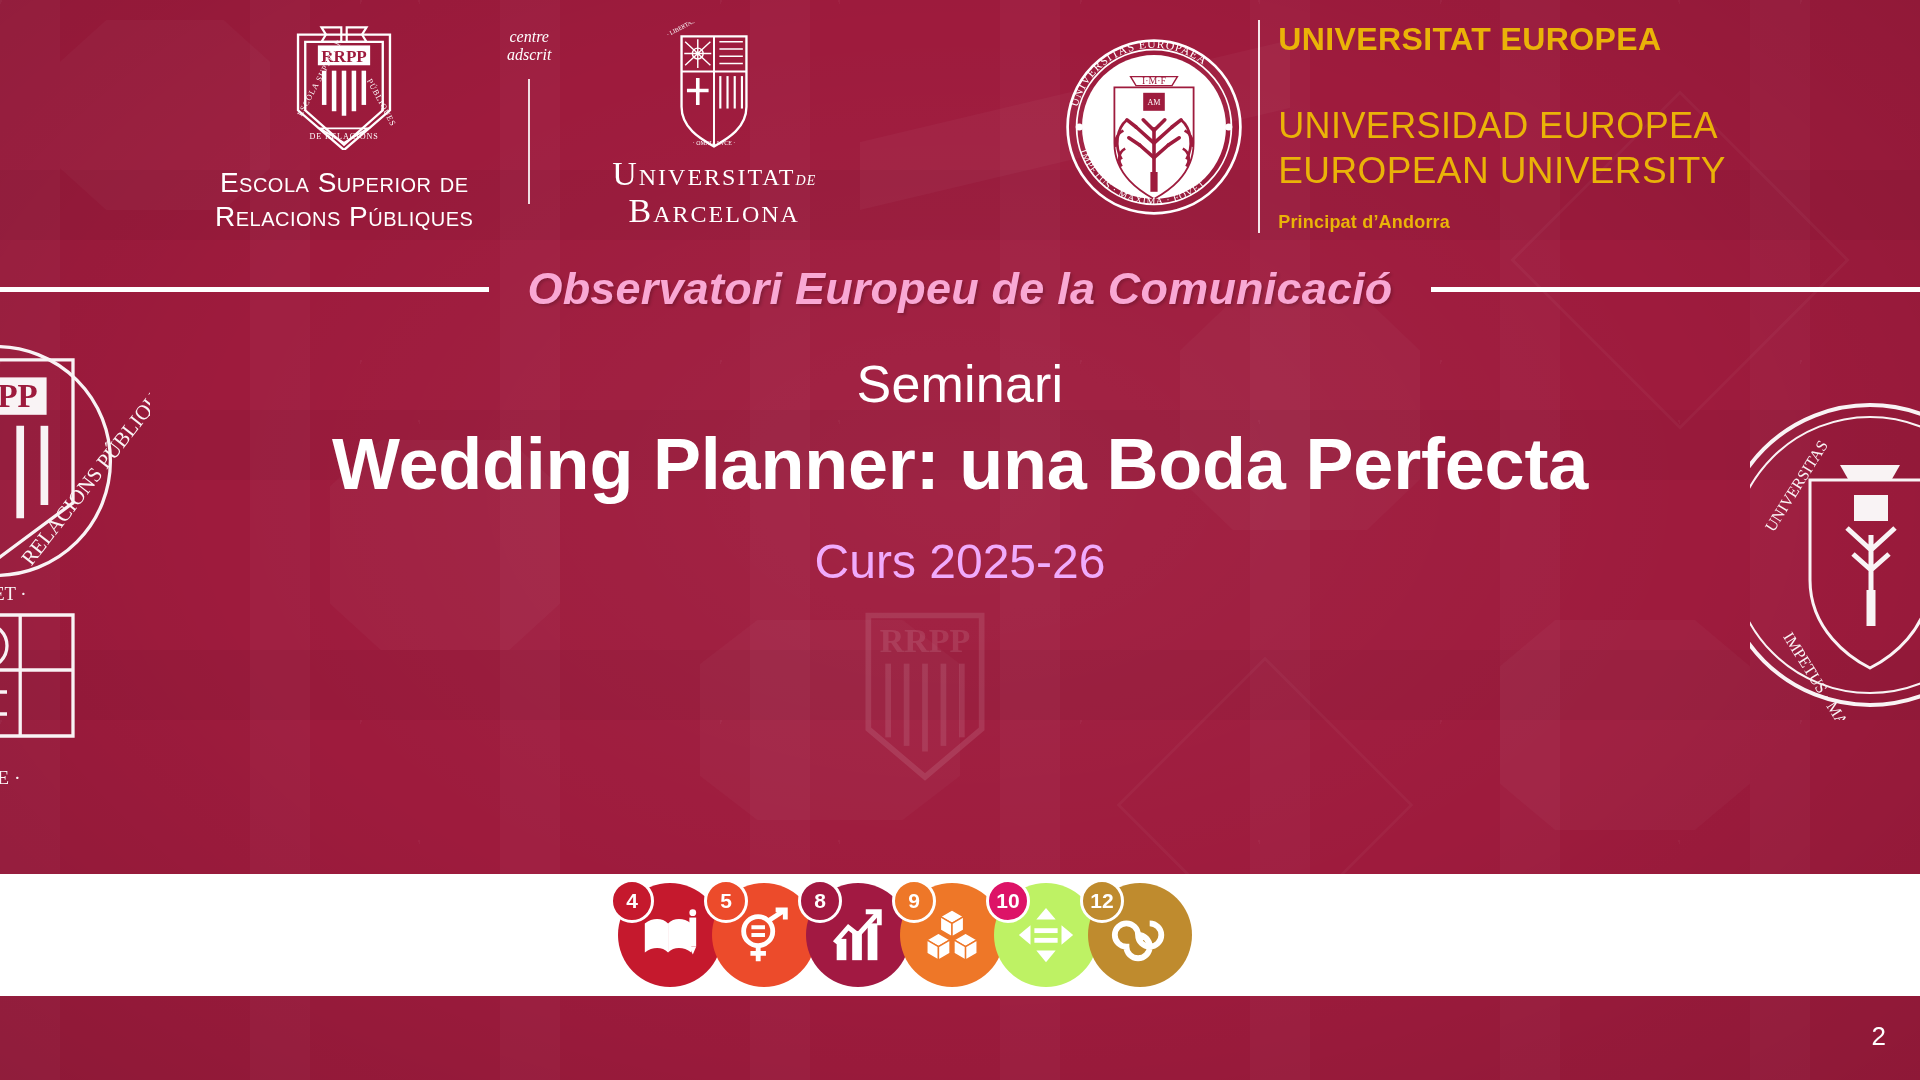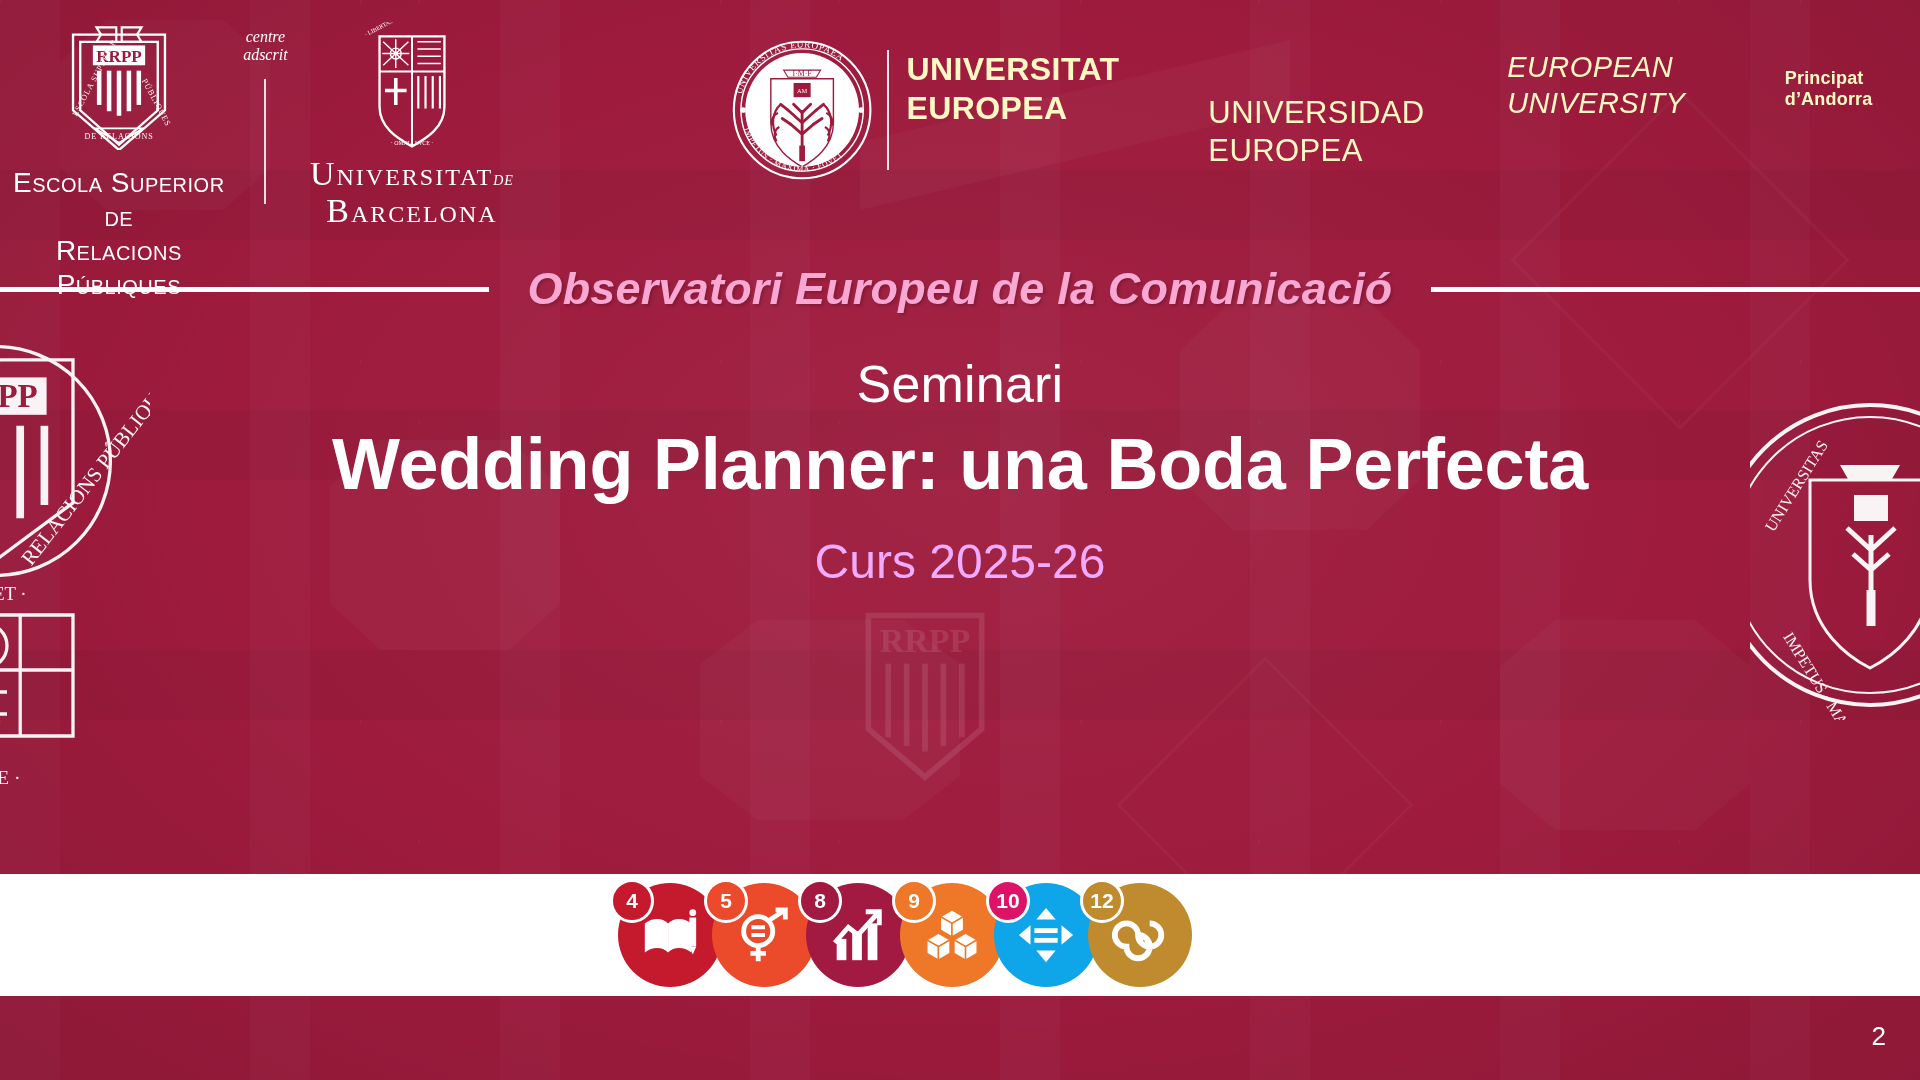--- a/index.html
+++ b/index.html
@@ -73,24 +73,24 @@
     color:#fff; text-align:center; margin-top:6px;
     font-family:"Liberation Serif", serif; font-size:34px; letter-spacing:2px; line-height:1.08;
     font-variant: small-caps;
   }
   .ub-text .de { font-size:20px; letter-spacing:1px;font-style:italic; }
 
   .ue-block { display:flex; align-items:center; margin-left:200px; padding-top:20px; }
   .ue-crest { width:180px; height:180px; }
   .ue-right { display:flex; align-items:stretch; margin-left:14px; }
   .ue-vline { width:2px; background:rgba(255,255,255,.9); margin-right:18px; }
-  .ue-lines { color:#fef9c3; display:flex; justify-content:center; }
+  .ue-lines { color:#eab308; display:flex; flex-direction:column; justify-content:center; }
   .ue-l1 { font-size:32px; font-weight:bold; letter-spacing:.4px; line-height:1.24; }
-  .ue-l2 { font-size:31px; font-weight:300; letter-spacing:.4px; line-height:1.24;margin-top:44px; }
-  .ue-l3 { font-size:29px; font-style:italic; font-weight:300; letter-spacing:.4px; line-height:1.24; }
+  .ue-l2 { font-size:36px; font-weight:300; letter-spacing:.4px; line-height:1.24;margin-top:44px; }
+  .ue-l3 { font-size:37px; font-weight:300; letter-spacing:.4px; line-height:1.24; }
   .ue-l4 { font-size:18px; font-weight:bold; margin-top:18px; letter-spacing:.2px; }
 
   
   .obs-banner {
     position:absolute; top:258px; left:0; width:1920px; height:62px;
     display:flex; align-items:center;
   }
   .obs-rule { flex:1 1 auto; height:5px; background:#fff; }
   .obs-rule.left { margin-right:38px; }
   .obs-rule.right { margin-left:38px; }
@@ -389,21 +389,21 @@
             <path d="M18 30 L30 37 L18 44 L6 37 Z"></path>
             <path d="M6 37 L18 44 L18 58 L6 51 Z"></path>
             <path d="M30 37 L30 51 L18 58 L18 44 Z"></path>
             <path d="M46 30 L58 37 L46 44 L34 37 Z"></path>
             <path d="M34 37 L46 44 L46 58 L34 51 Z"></path>
             <path d="M58 37 L58 51 L46 58 L46 44 Z"></path>
           </g>
         </svg>
       </div>
 
-      <div class="sdg" style="background: #0ea5e9;">
+      <div class="sdg" style="background: #bef264;">
         <span class="num" style="background: rgb(221, 19, 103);">10</span>
         <svg viewBox="0 0 64 64">
           <path d="M32 4 L42 16 H22 Z" fill="#fff"></path>
           <path d="M32 60 L42 48 H22 Z" fill="#fff"></path>
           <path d="M4 32 L16 22 V42 Z" fill="#fff"></path>
           <path d="M60 32 L48 22 V42 Z" fill="#fff"></path>
           <rect x="20" y="25" width="24" height="5" fill="#fff"></rect>
           <rect x="20" y="35" width="24" height="5" fill="#fff"></rect>
         </svg>
       </div>

